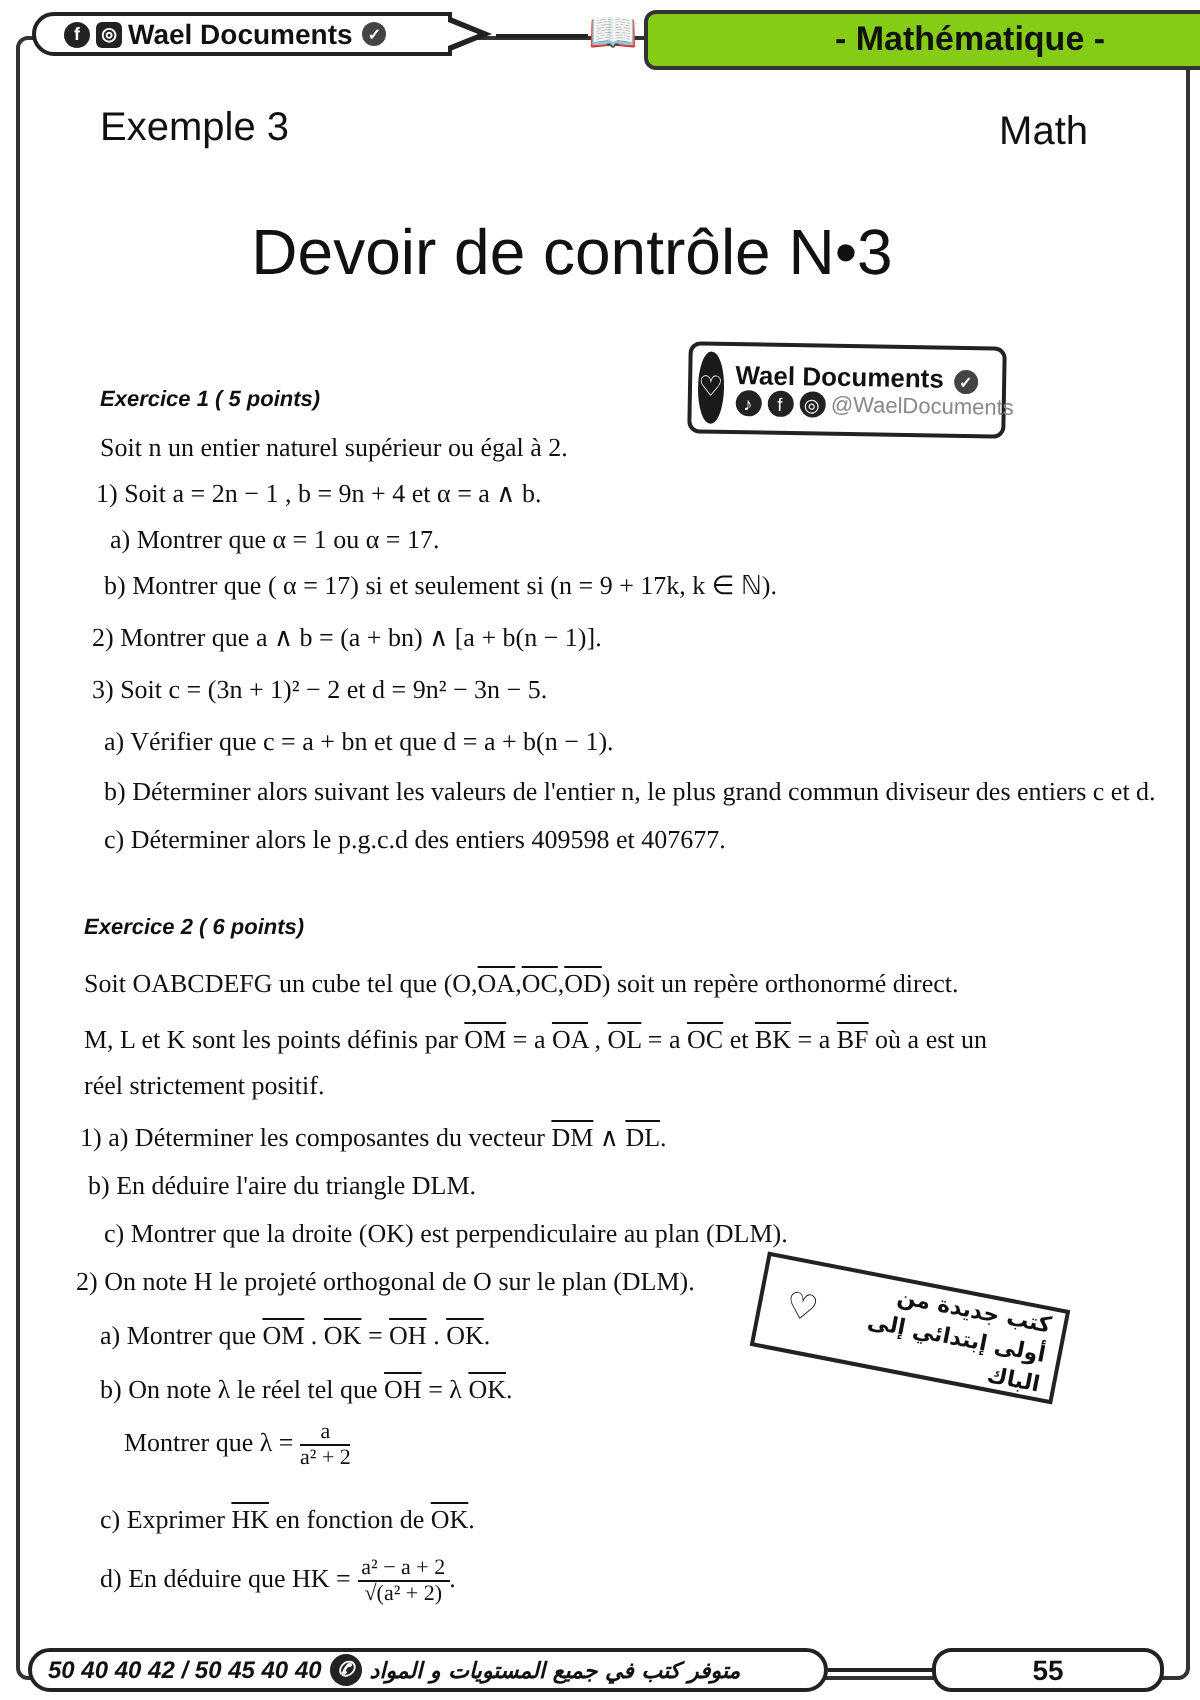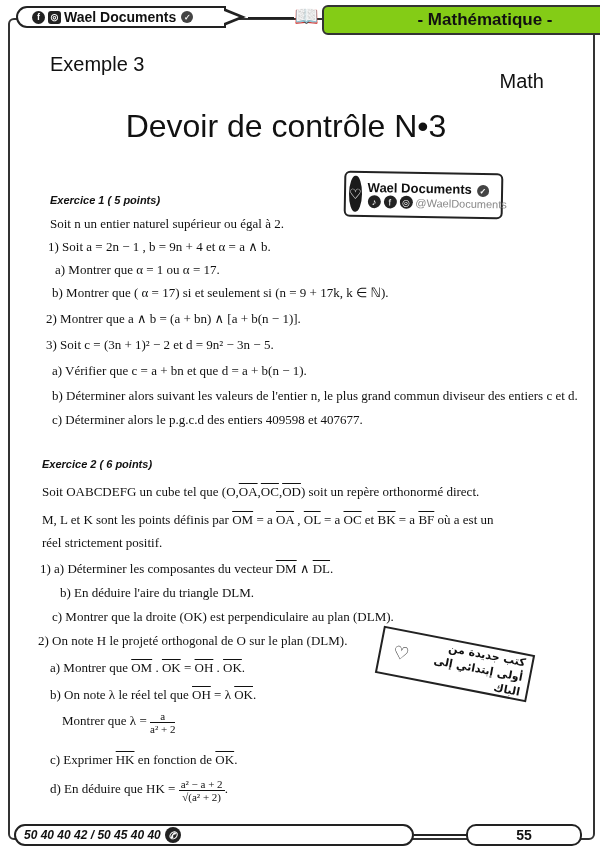--- a/index.html
+++ b/index.html
@@ -8,21 +8,21 @@
   .brand-pill{position:absolute;left:16px;top:6px;width:210px;height:22px;border:2px solid #222;border-radius:12px 0 0 12px;background:#fff;display:flex;align-items:center;padding-left:14px;box-sizing:border-box;font-family:"Liberation Sans",sans-serif;font-weight:bold;font-size:14px;}
   .brand-tip{position:absolute;left:224px;top:8px;width:0;height:0;border-top:9px solid transparent;border-bottom:9px solid transparent;border-left:22px solid #222;}
   .brand-tip-in{position:absolute;left:224px;top:11px;width:0;height:0;border-top:6px solid transparent;border-bottom:6px solid transparent;border-left:15px solid #fff;}
   .line-top{position:absolute;left:248px;top:17px;width:46px;height:2px;background:#222;}
   .reader-icon{position:absolute;left:294px;top:4px;font-size:20px;}
   .subject-box{position:absolute;left:322px;top:5px;width:258px;height:26px;border:2px solid #333;border-radius:6px;background:#84cc16;display:flex;align-items:center;justify-content:center;font-family:"Liberation Sans",sans-serif;font-weight:bold;font-size:17px;padding-left:32px;}
   .ic{display:inline-flex;align-items:center;justify-content:center;width:13px;height:13px;border-radius:50%;background:#222;color:#fff;font-size:9px;margin-right:3px;}
   .ic.sq{border-radius:3px;}
   .check{display:inline-flex;align-items:center;justify-content:center;width:12px;height:12px;border-radius:50%;background:#444;color:#fff;font-size:8px;margin-left:5px;}
   .ex-label{position:absolute;left:50px;top:53px;font-family:"Liberation Sans",sans-serif;font-size:20px;}
-  .math-label{position:absolute;right:56px;top:70px;font-family:"Liberation Sans",sans-serif;font-size:20px;}
+  .math-label{position:absolute;right:56px;top:55px;font-family:"Liberation Sans",sans-serif;font-size:20px;}
   .title{position:absolute;left:0;width:572px;top:108px;text-align:center;font-family:"Liberation Sans",sans-serif;font-size:32px;}
   .stamp1{position:absolute;left:344px;top:172px;width:155px;height:42px;border:2px solid #222;border-radius:6px;background:#fff;display:flex;align-items:center;transform:rotate(1deg);}
   .stamp1 .logo{width:36px;height:36px;border-radius:50%;background:#1a1a1a;margin-left:3px;color:#fff;font-size:14px;display:flex;align-items:center;justify-content:center;}
   .stamp1 .txt{margin-left:6px;font-family:"Liberation Sans",sans-serif;}
   .stamp1 .n{font-weight:bold;font-size:13px;}
   .stamp1 .h{font-size:11px;color:#888;display:flex;align-items:center;}
   .ex-head{position:absolute;left:50px;font-family:"Liberation Sans",sans-serif;font-style:italic;font-weight:bold;font-size:11px;}
   .line{position:absolute;font-size:13px;white-space:nowrap;}
   .ov{text-decoration:overline;}
   .stamp2{position:absolute;left:378px;top:640px;width:150px;height:44px;border:2px solid #222;background:#fff;transform:rotate(11deg);display:flex;align-items:center;}
@@ -88,21 +88,21 @@
   <span>Soit OABCDEFG un cube tel que (O,</span><span class="ov">OA</span>,<span class="ov">OC</span>,<span class="ov">OD</span><span>) soit un repère orthonormé direct.</span>
 </div>
 <div class="line" style="left:42px;top:512px">
   <span>M, L et K sont les points définis par </span><span class="ov">OM</span><span> = a </span><span class="ov">OA</span><span> , </span><span class="ov">OL</span><span> = a </span><span class="ov">OC</span><span>  et  </span><span class="ov">BK</span><span> = a </span><span class="ov">BF</span><span>  où  a est un</span>
 </div>
 <div class="line" style="left:42px;top:535px">réel strictement positif.</div>
 
 <div class="line" style="left:40px;top:561px">
   <span>1) a) Déterminer les composantes du vecteur </span><span class="ov">DM</span><span> ∧ </span><span class="ov">DL</span>.
 </div>
-<div class="line" style="left:60px;top:585px">b) En déduire l'aire du  triangle DLM.</div>
+<div class="line" style="left:44px;top:585px">b) En déduire l'aire du  triangle DLM.</div>
 <div class="line" style="left:52px;top:609px">c) Montrer que la droite (OK) est perpendiculaire au plan (DLM).</div>
 <div class="line" style="left:38px;top:633px">2) On note H le projeté orthogonal de O sur le plan (DLM).</div>
 
 <div class="line" style="left:50px;top:660px">
   <span>a) Montrer que </span><span class="ov">OM</span><span> . </span><span class="ov">OK</span><span> = </span><span class="ov">OH</span><span> . </span><span class="ov">OK</span>.
 </div>
 <div class="line" style="left:50px;top:687px">
   <span>b) On note λ le réel tel que </span><span class="ov">OH</span><span> = λ </span><span class="ov">OK</span>.
 </div>
 <div class="line" style="left:62px;top:710px">
@@ -119,15 +119,16 @@
   <div class="lg">♡</div>
   <div class="ar">
     <div>كتب جديدة من</div>
     <div>أولى إبتدائي إلى الباك</div>
   </div>
 </div>
 
 <div class="footer-pill">
   <span>50 40 40 42 / 50 45 40 40</span>
   <span class="phone">✆</span>
+  <span class="ar">متوفر كتب في جميع المستويات و المواد</span>
 </div>
 <div class="footer-line"></div>
 <div class="page-box">55</div>
 
 </body></html>

